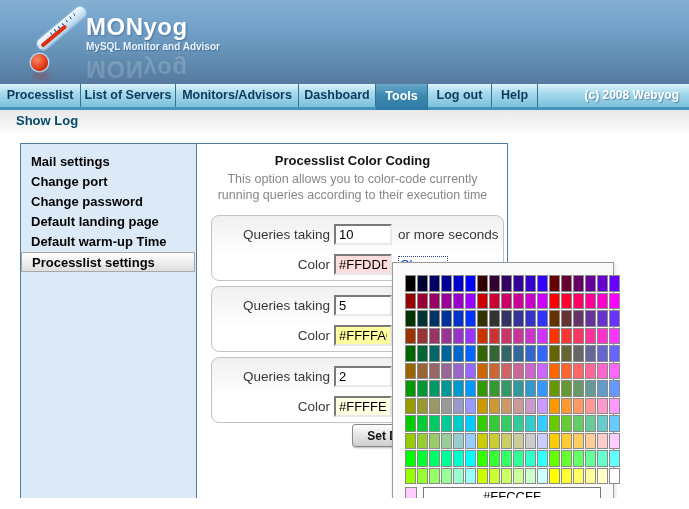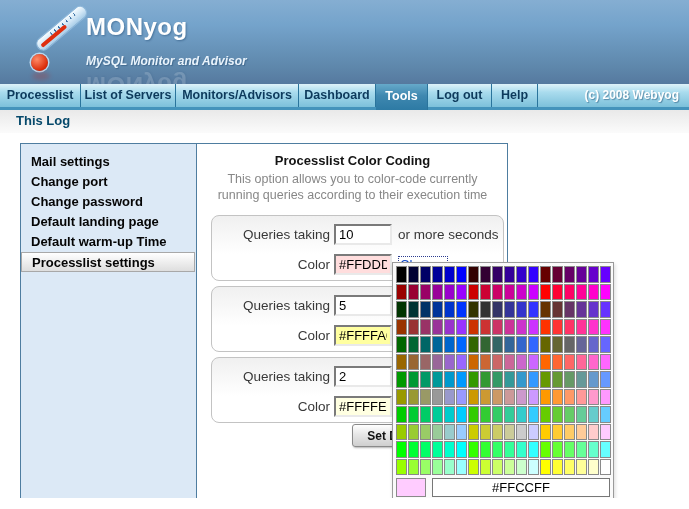--- a/index.html
+++ b/index.html
@@ -17,21 +17,21 @@
   .thermo-mercury { position:absolute; left:3px; top:5px; width:32px; height:4px; background:#df2e0e; border-radius:2px; }
   .thermo-ticks { position:absolute; left:18px; top:2px; width:32px; height:3px;
                   background:repeating-linear-gradient(90deg,#3f74a6 0 1px,transparent 1px 5px); }
   .thermo-bulb { position:absolute; left:7px; top:50px; width:17px; height:17px; border-radius:50%;
                  background:radial-gradient(circle at 35% 32%,#ff8a66,#d92a08 70%);
                  box-shadow:0 0 0 1.5px #bcd8ee; }
   .logo-reflection { position:absolute; left:8px; top:68px; width:18px; height:8px; border-radius:50%;
                      background:#a33; opacity:.3; filter:blur(2px); }
   .brand { position:absolute; left:86px; top:13px; color:#fff; }
   .brand-title { font-size:24px; font-weight:bold; letter-spacing:.5px; text-shadow:1px 1px 2px rgba(0,40,80,.35); }
-  .brand-sub { font-size:12px; font-weight:bold; color:#eaf4fc; margin-top:13px; text-shadow:1px 1px 1px rgba(0,40,80,.3);font-style:italic; }
+  .brand-sub { font-size:10px; font-weight:bold; color:#eaf4fc; margin-top:0; text-shadow:1px 1px 1px rgba(0,40,80,.3); }
   .brand-reflection { transform:scaleY(-1); opacity:.16; height:30px; overflow:hidden; margin-top:1px; }
 
   
   .mainnav { position:absolute; left:0; top:84px; width:689px; height:26px; display:flex;
              background:linear-gradient(180deg,#dff2f9 0%,#aadcee 35%,#7cc0da 100%);
              border-bottom:3px solid #4493bb; }
   .nav-tab { height:23px; line-height:23px; text-align:center; font-size:12.5px; font-weight:bold;
              color:#0d3a5c; border-right:1px solid #2a749c; cursor:pointer; }
   .nav-tab.active { background:linear-gradient(180deg,#66a9ca 0%,#3f88b0 45%,#2d7aa4 100%);
                     color:#fff; height:26px; line-height:24px; }
@@ -77,21 +77,21 @@
   .change-link.focused { border:1px dotted #2a3b8f; padding:0 1px; }
 
   .set-defaults { position:absolute; left:154px; top:280px; width:100px; height:23px;
                   background:linear-gradient(180deg,#ffffff,#e6e6e6 45%,#cfcfcf);
                   border:1px solid #8a8a8a; border-radius:3px; font-weight:bold; font-size:12px;
                   color:#111; box-shadow:1px 1px 2px rgba(0,0,0,.3); cursor:pointer;
                   font-family:"Liberation Sans", sans-serif; white-space:nowrap; overflow:hidden; }
 
   
   .picker { position:absolute; left:392px; top:262px; width:222px; height:241px; z-index:10;
-            background:#fafafa; border:1px solid #9a9a9a; padding:3px; box-shadow:1px 2px 4px rgba(0,0,0,.15); }
+            background:#fafafa; border:1px solid #9a9a9a; padding:12px; box-shadow:1px 2px 4px rgba(0,0,0,.15); }
   .palette { display:grid; grid-template-columns:repeat(18, 11px); grid-auto-rows:16.5px; gap:1px; }
   .swatch { border:1px solid #8a8a8a; cursor:pointer; }
   .picker-footer { display:flex; margin-top:3px; height:19px; }
   .color-preview { width:108px; height:19px; border:1px solid #8a8a8a; }
   .hex-input { flex:1; margin-left:6px; height:19px; border:1px solid #777; background:#fff;
                font-size:13px; text-align:center; font-family:"Liberation Sans", sans-serif; color:#000; outline:none; }
 </style>
 </head>
 <body>
 
@@ -121,21 +121,21 @@
     <div class="nav-tab" style="width:95px">List of Servers</div>
     <div class="nav-tab" style="width:123px">Monitors/Advisors</div>
     <div class="nav-tab" style="width:77px">Dashboard</div>
     <div class="nav-tab active" style="width:52px">Tools</div>
     <div class="nav-tab" style="width:64px">Log out</div>
     <div class="nav-tab" style="width:46px">Help</div>
     <div class="nav-copy">(c) 2008 Webyog</div>
   </div>
 
   <div class="subnav">
-    <div class="subnav-tab">This Log</div>
+    <div class="subnav-tab">Show Log</div>
   </div>
 
   <div class="content-box">
     <div class="sidebar">
       <div class="side-item">Mail settings</div>
       <div class="side-item">Change port</div>
       <div class="side-item">Change password</div>
       <div class="side-item">Default landing page</div>
       <div class="side-item">Default warm-up Time</div>
       <div class="side-item selected">Processlist settings</div>

